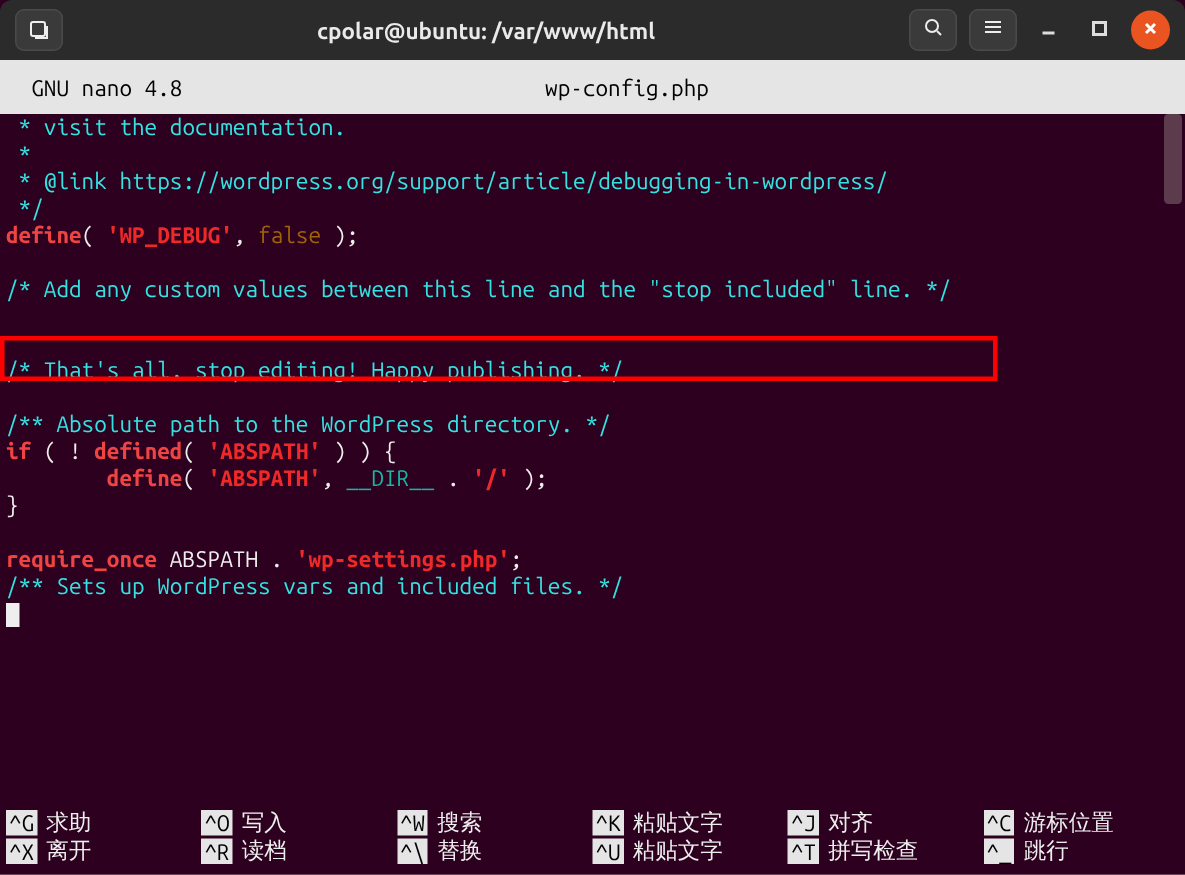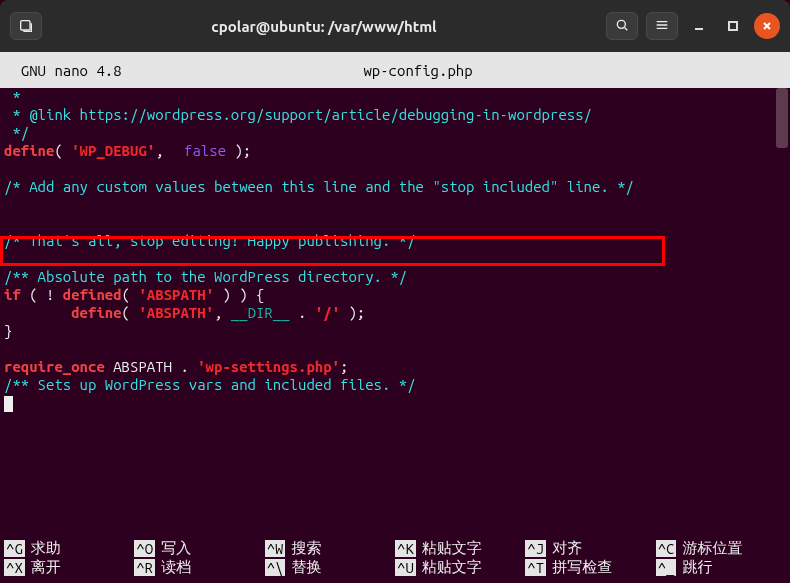--- a/index.html
+++ b/index.html
@@ -1,19 +1,19 @@
 <!DOCTYPE html>
 <html><head>
 <meta charset="utf-8">
 <style>
   * { margin: 0; padding: 0; box-sizing: border-box; }
   html, body { width: 790px; height: 583px; font-family: "Ubuntu", "Noto Sans", sans-serif; background: #fff; }
   .window { width: 790px; height: 583px; display: flex; flex-direction: column; background: #2c001e; }
   .titlebar {
-    height: 52px; background: #2b2b2b; display: flex; align-items: center;
+    height: 40px; background: #2b2b2b; display: flex; align-items: center;
     padding: 0 10px; gap: 8px; color: #ddd;
     border-top-left-radius: 8px; border-top-right-radius: 8px;
   }
   .titlebar .btn {
     width: 32px; height: 28px; border-radius: 6px; background: #3a3a3a;
     display: flex; align-items: center; justify-content: center; color: #eee;
     border: 1px solid #4a4a4a;
   }
   .titlebar .btn svg { width: 16px; height: 16px; }
   .titlebar .title { flex: 0 0 auto; font-weight: 600; font-size: 15px; color: #eaeaea; }
@@ -34,21 +34,21 @@
   .editor {
     flex: 1; background: #2c001e; font-family: "Ubuntu Mono", monospace;
     font-size: 15px; line-height: 18px; color: #eeeeee; padding: 0 4px;
     position: relative; overflow: hidden;
   }
   .editor .line { white-space: pre; }
   .c-comment { color: #34e2e2; } 
   .c-keyword { color: #ef4444; font-weight: bold; } 
   .c-magenta { color: #14b8a6; }
   .c-string { color: #ef2929; font-weight: bold; }
-  .c-bool { color: #8b5cf6; margin-left: 12px; }
+  .c-bool { color: #a16207; }
   .c-default { color: #eeeeee; }
   .red-box {
     position: absolute; border: 3px solid #ff0000; pointer-events: none;
   }
   .cursor-block {
     display: inline-block; width: 9px; height: 16px; background: #eeeeee; vertical-align: middle;
   }
   .scrollbar {
     position: absolute; right: 2px; top: 0; width: 12px; height: 60px;
     background: #5c3b4d; border-radius: 3px;
@@ -118,20 +118,21 @@
   </div>
 
   <div class="nanobar">
     <span class="left">  GNU nano 4.8</span>
     <span class="center">wp-config.php</span>
   </div>
 
   <div class="editor">
     <div class="scrollbar"></div>
 
+    <div class="line"><span class="c-comment"> * visit the documentation.</span></div>
     <div class="line"><span class="c-comment"> *</span></div>
     <div class="line"><span class="c-comment"> * </span><span class="c-comment">@link https://wordpress.org/support/article/debugging-in-wordpress/</span></div>
     <div class="line"><span class="c-comment"> */</span></div>
     <div class="line"><span class="c-keyword">define</span><span class="c-default">( </span><span class="c-string">'WP_DEBUG'</span><span class="c-default">, </span><span class="c-bool">false</span><span class="c-default"> );</span></div>
     <div class="line">&nbsp;</div>
     <div class="line"><span class="c-comment">/* Add any custom values between this line and the "stop included" line. */</span></div>
     <div class="line">&nbsp;</div>
     <div class="line">&nbsp;</div>
     <div class="line"><span class="c-comment">/* That's all, stop editing! Happy publishing. */</span></div>
     <div class="line">&nbsp;</div>

